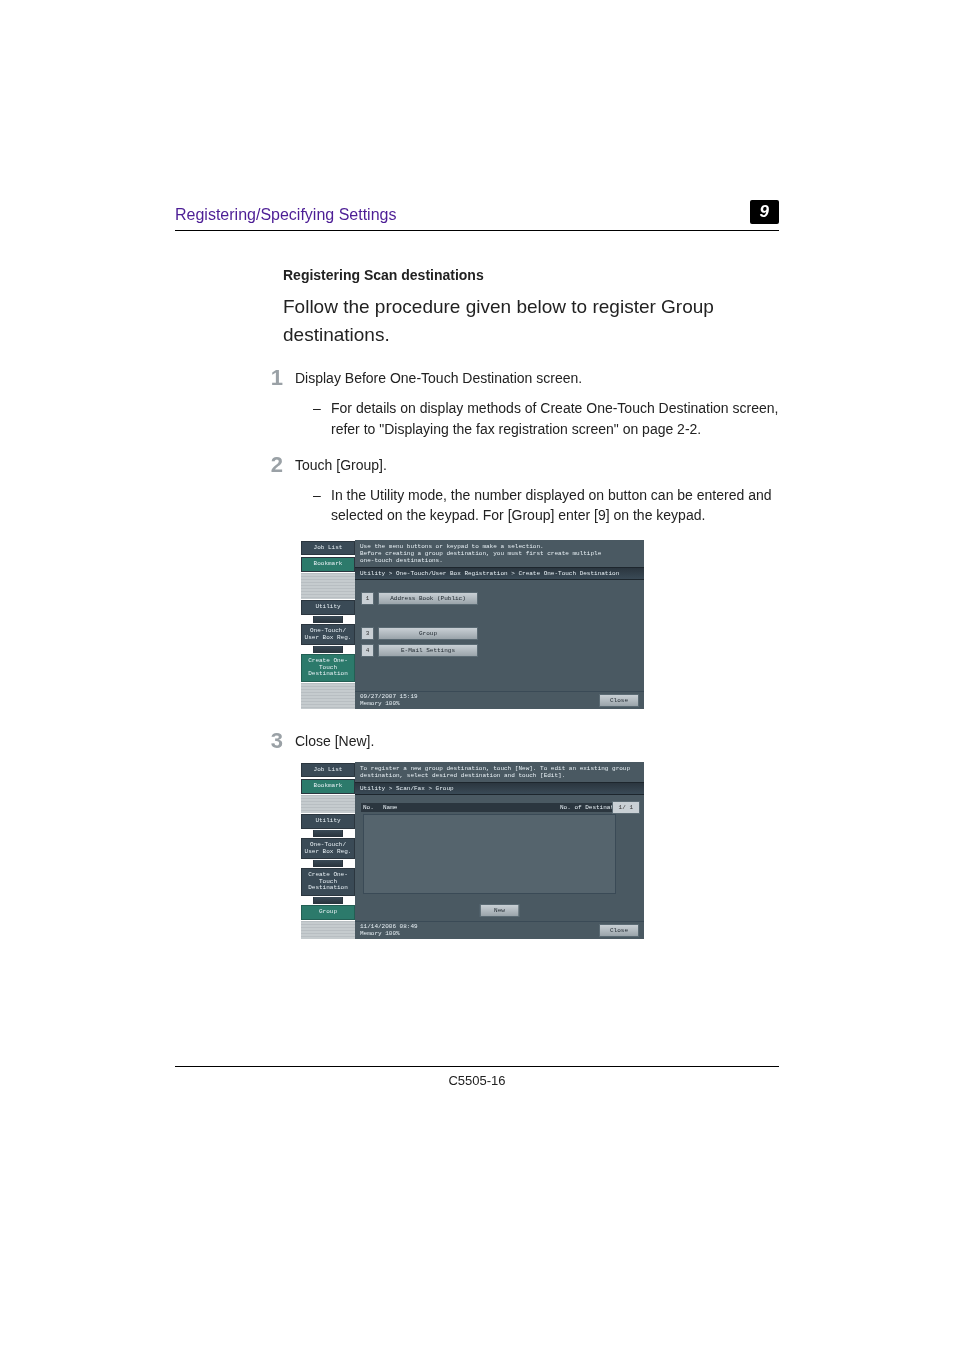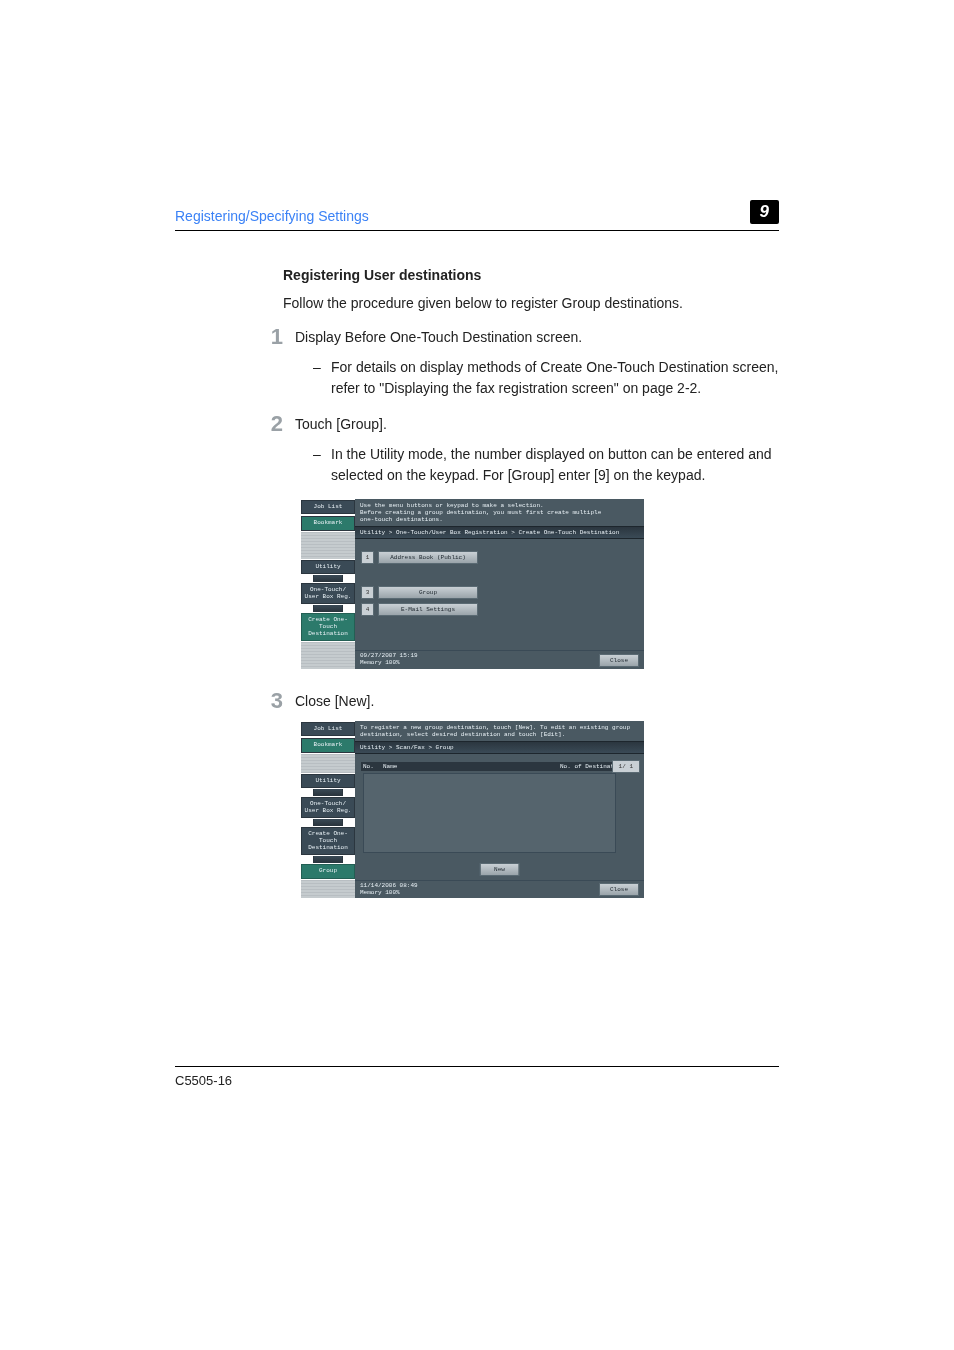--- a/index.html
+++ b/index.html
@@ -1,23 +1,23 @@
 <!DOCTYPE html>
 <html><head>
 <meta charset="utf-8">
 <style>
   html,body{margin:0;padding:0;background:#fff;width:954px;font-family:Arial,Helvetica,sans-serif;color:#222}
   .page{padding:200px 175px 100px 175px;position:relative;box-sizing:border-box;min-height:1350px}
   .hdr-row{display:flex;align-items:flex-end;justify-content:space-between;margin-bottom:6px}
-  .hdr-left{font-size:14px;color:#3b82f6}
+  .hdr-left{font-size:16px;color:#4c1d95}
   .chapnum{background:#000;color:#fff;font-weight:bold;font-size:17px;font-style:italic;padding:2px 10px;border-radius:2px}
   .rule{border-top:1px solid #000;margin-bottom:36px}
   .body{padding-left:108px}
   .h2{font-weight:bold;font-size:14px;margin-bottom:10px}
-  .para{font-size:14px;line-height:1.45;margin-bottom:12px}
+  .para{font-size:19px;line-height:1.45;margin-bottom:18px}
   .step{display:flex;margin-bottom:8px;margin-left:-40px}
   .step-num{color:#9aa1a6;font-weight:bold;font-size:22px;width:40px;text-align:right;padding-right:12px;line-height:1.1}
   .step-txt{font-size:14px;padding-top:4px;flex:1}
   .bul{display:flex;font-size:14px;line-height:1.45;margin:4px 0 14px 30px}
   .bul .dash{width:18px;flex:none}
   .bul .t{flex:1}
   
   .panel{width:343px;margin:4px 0 20px 18px;font-family:'Courier New',monospace;font-size:7px;color:#ddd}
   .panel-row{display:flex}
   .sidebar{width:54px;display:flex;flex-direction:column}
@@ -41,34 +41,34 @@
   .thead .c1{width:20px}
   .thead .c2{flex:1}
   .thead .c3{width:76px}
   .pager{position:absolute;top:6px;right:4px;background:#c9d0d5;color:#333;font-size:6px;padding:2px 6px;border:1px solid #5a6a73}
   .newbtn{position:absolute;bottom:4px;left:50%;transform:translateX(-50%);background:linear-gradient(#c9d0d5,#9aa4aa);color:#1d262d;font-size:6px;padding:2px 14px;border:1px solid #5a6a73}
   .p2body{min-height:110px}
   .p2area{background:#55646d;margin:2px 22px 2px 2px;height:78px;border:1px solid #3a4a56}
   
   .pg-foot{position:absolute;bottom:262px;left:175px;right:175px}
   .foot-rule{border-top:1px solid #000;margin-bottom:6px}
-  .foot-row{display:flex;justify-content:flex-start;font-size:13px}
+  .foot-row{display:flex;justify-content:center;font-size:13px}
 </style>
 </head>
 <body>
 
 <div class="page">
   <div class="hdr-row">
     <div class="hdr-left">Registering/Specifying Settings</div>
     <div class="chapnum">9</div>
   </div>
   <div class="rule"></div>
 
   <div class="body">
-    <div class="h2">Registering User destinations</div>
+    <div class="h2">Registering Scan destinations</div>
     <div class="para">Follow the procedure given below to register Group destinations.</div>
 
     <div class="step">
       <div class="step-num">1</div>
       <div class="step-txt">Display Before One-Touch Destination screen.</div>
     </div>
     <div class="bul">
         <div class="dash">–</div>
         <div class="t">For details on display methods of Create One-Touch Destination screen, refer to "Displaying the fax registration screen" on page 2-2.</div>
       </div>

